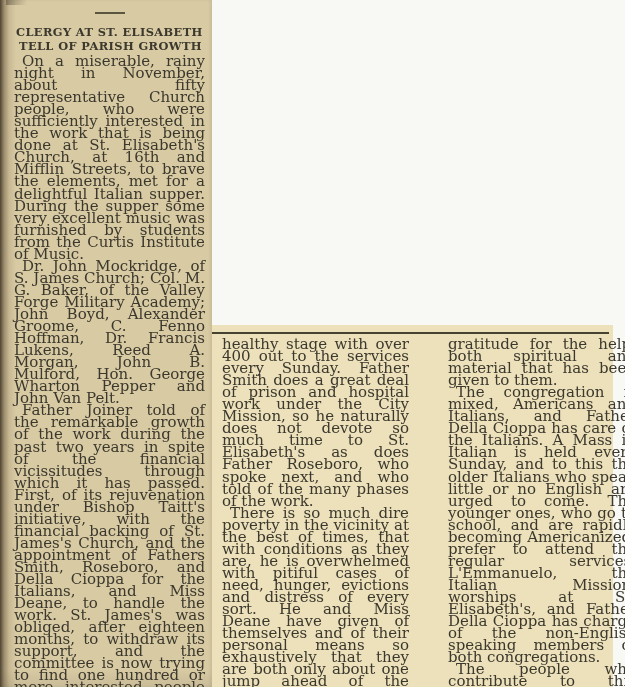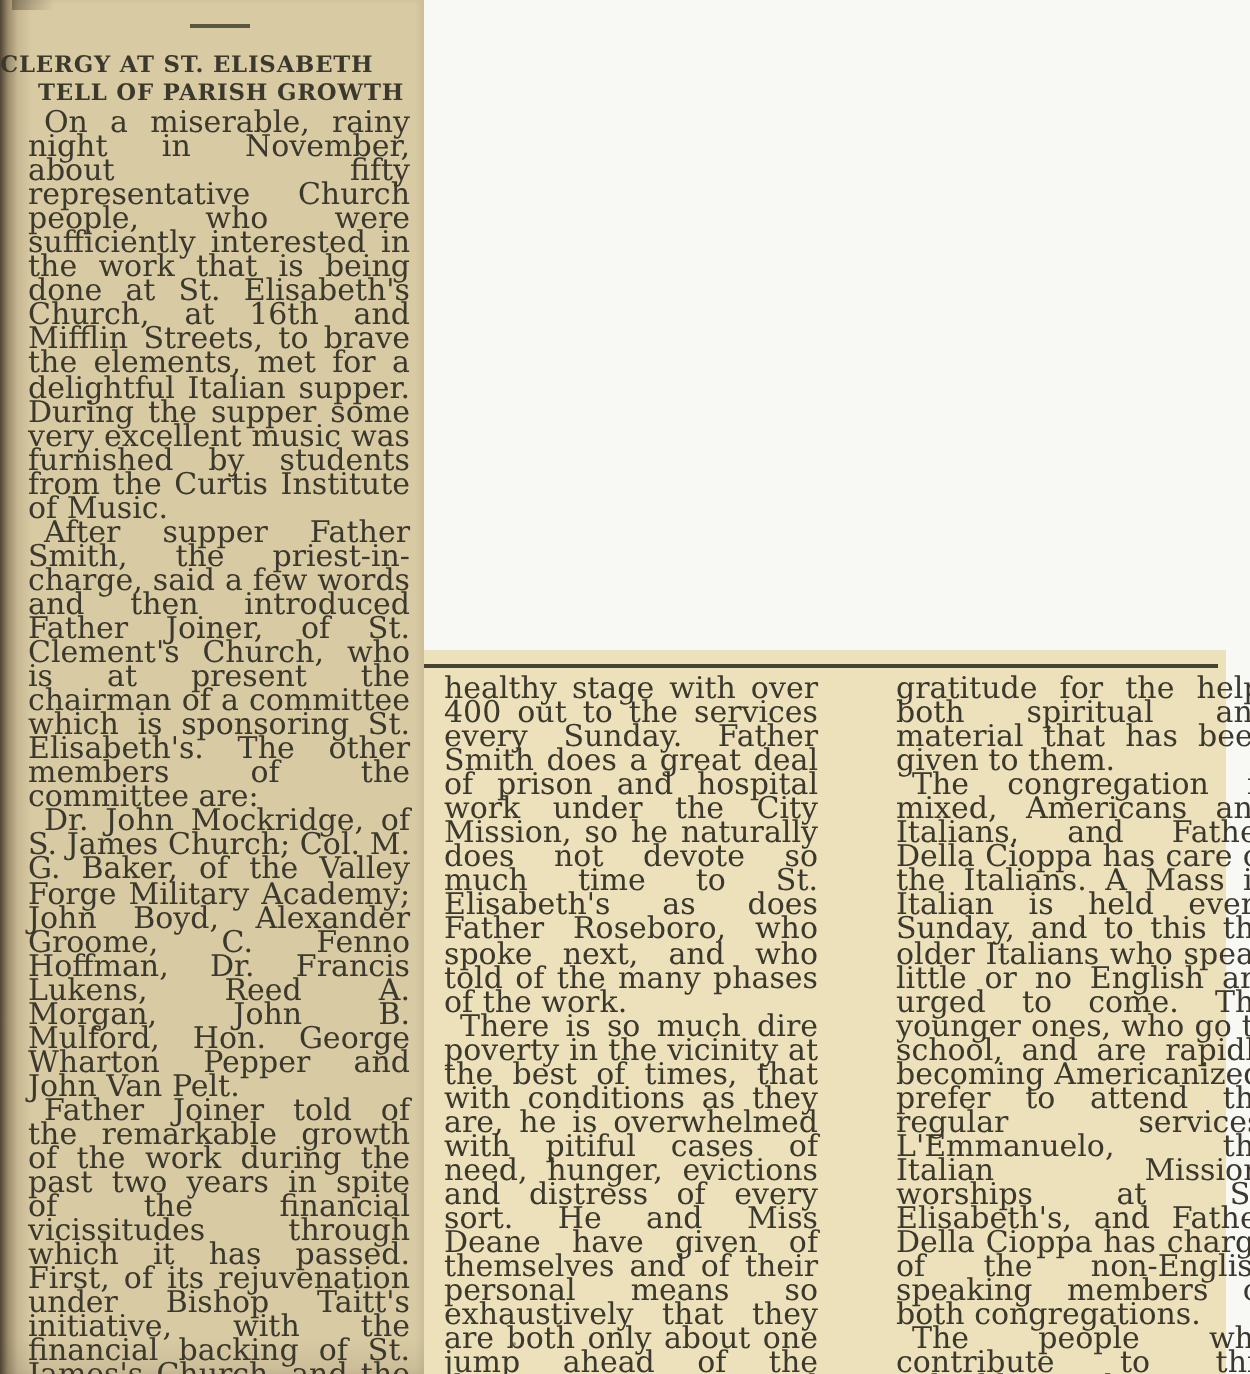--- a/index.html
+++ b/index.html
@@ -30,21 +30,21 @@
     background:linear-gradient(0deg,rgba(70,60,40,0.10),rgba(70,60,40,0));
   }
 
   .divider-rule{
     position:absolute;left:95px;top:12px;width:30px;height:2px;
     background:var(--rule);opacity:.85;
   }
 
   .headline{position:absolute;left:0;top:26px;width:212px;color:var(--ink);
     font-weight:bold;font-size:11.4px;line-height:13.5px;letter-spacing:.4px;white-space:nowrap;}
-  .headline .l1{}
+  .headline .l1{padding-left:16px;}
   .headline .l2{padding-left:19px;}
 
   .body-text p{
     color:var(--ink);
     font-size:15px;line-height:12.05px;
     text-align:justify;text-justify:inter-word;
     text-indent:8px;margin:0;
   }
   .body-text p.cont{text-indent:0;}
 
@@ -78,21 +78,20 @@
     <div class="corner-smudge"></div>
     <div class="divider-rule"></div>
 
     <div class="headline">
       <div class="l1">CLERGY AT ST. ELISABETH</div>
       <div class="l2">TELL OF PARISH GROWTH</div>
     </div>
 
     <div class="left-body body-text">
         <p>On a miserable, rainy night in November, about fifty representative Church people, who were sufficiently interested in the work that is being done at St. Elisabeth's Church, at 16th and Mifflin Streets, to brave the elements, met for a delightful Italian supper. During the supper some very excellent music was furnished by students from the Curtis Institute of Music.</p>
-        <p>After supper Father Smith, the priest-in-charge, said a few words and then introduced Father Joiner, of St. Clement's Church, who is at present the chairman of a committee which is sponsoring St. Elisabeth's. The other members of the committee are:</p>
         <p>Dr. John Mockridge, of S. James Church; Col. M. G. Baker, of the Valley Forge Military Academy; John Boyd, Alexander Groome, C. Fenno Hoffman, Dr. Francis Lukens, Reed A. Morgan, John B. Mulford, Hon. George Wharton Pepper and John Van Pelt.</p>
         <p>Father Joiner told of the remarkable growth of the work during the past two years in spite of the financial vicissitudes through which it has passed. First, of its rejuvenation under Bishop Taitt's initiative, with the financial backing of St. James's Church, and the appointment of Fathers Smith, Roseboro, and Della Cioppa for the Italians, and Miss Deane, to handle the work. St. James's was obliged, after eighteen months, to withdraw its support, and the committee is now trying to find one hundred or more interested people who will give $50 each to guarantee the uninterrupted continuity of the work for 1933. $5,000 is needed over and above the $2,000 that the congregation can raise themselves, with a contribution from the Bishop from Diocesan Funds, of about $1,500.</p>
       </div>
   </div>
 
   <div class="right-paper">
     <div class="top-rule"></div>
 
     <div class="two-cols">
       <div class="col-mid body-text">

